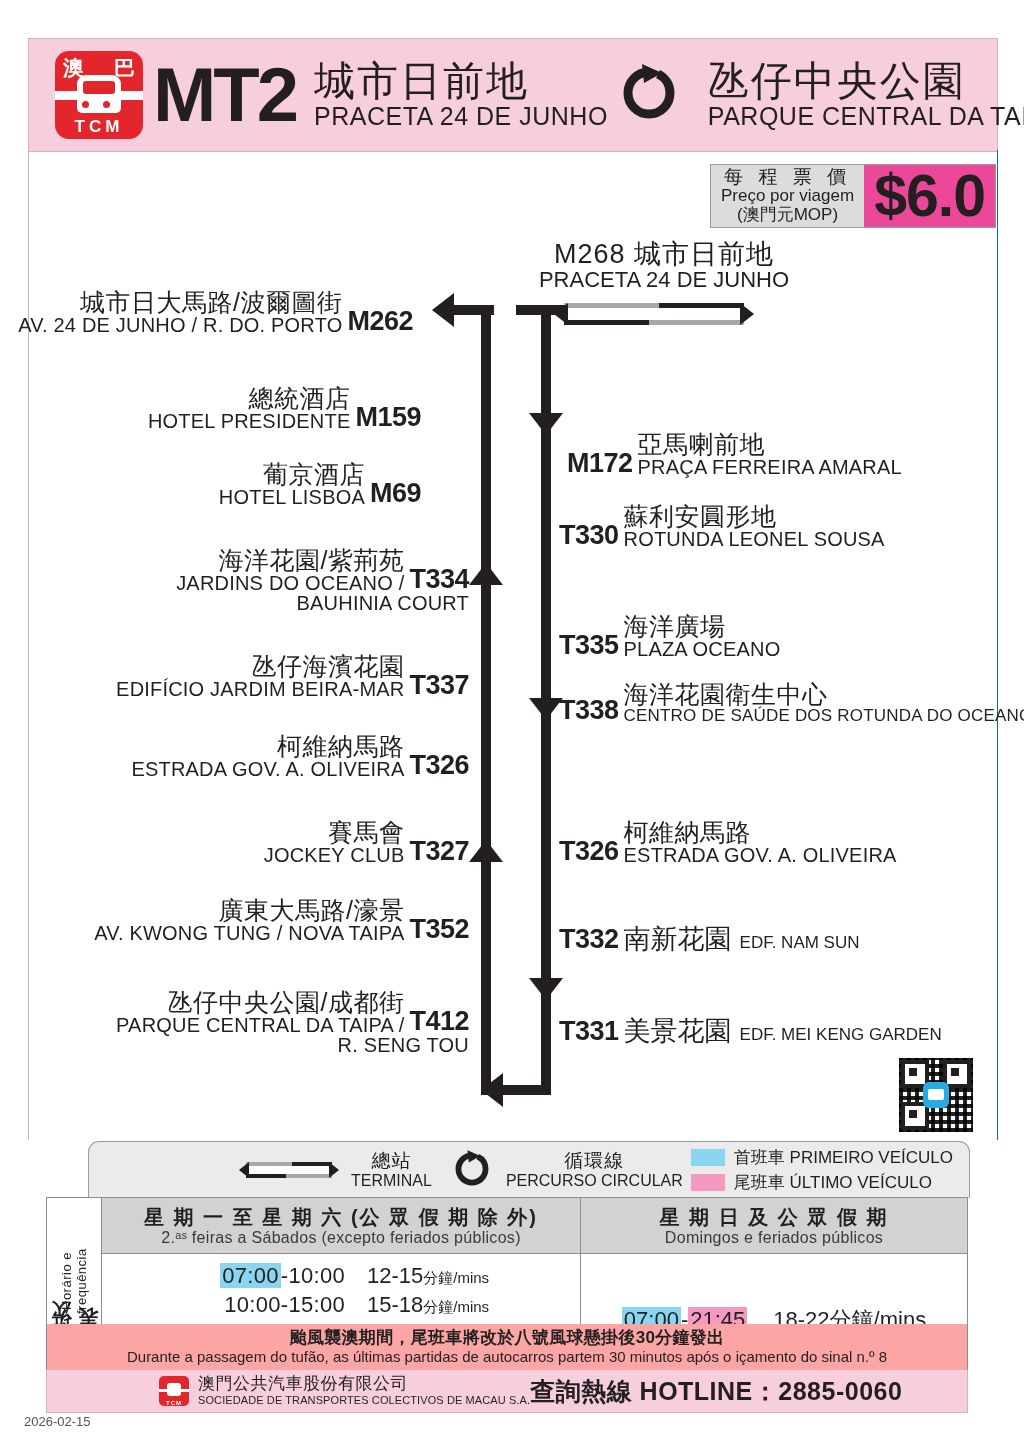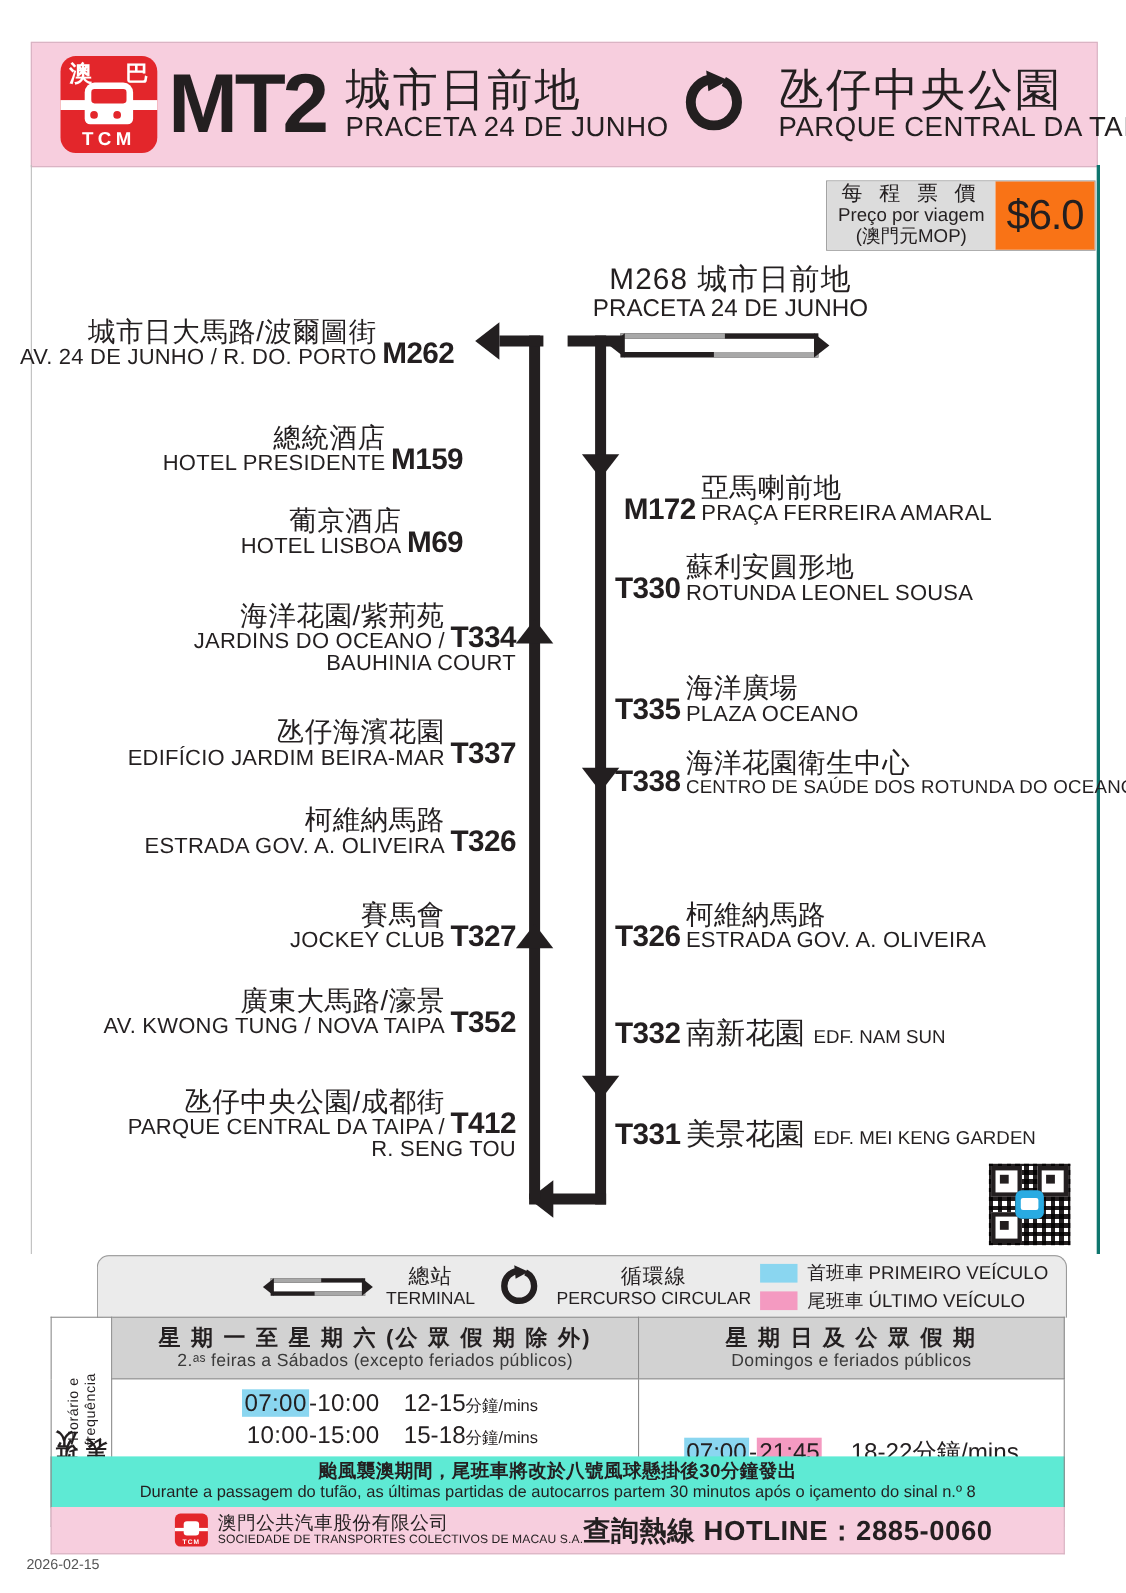--- a/index.html
+++ b/index.html
@@ -48,26 +48,26 @@
   }
 
   
   .fare{position:absolute;right:28px;top:164px;display:flex;align-items:stretch;
     border:1px solid #9a9a9a;height:62px;}
   .fare-lab{background:#dcdcdc;padding:2px 10px 3px 10px;text-align:center;
      display:flex;flex-direction:column;justify-content:center;line-height:1.08;}
   .fare-lab .a{font-size:19px;letter-spacing:5px;}
   .fare-lab .b{font-size:17px;}
   .fare-lab .c{font-size:17px;}
-  .fare-val{background:#f97316;font-size:38px;font-weight:normal;padding:0 10px;
+  .fare-val{background:#ec4899;font-size:59px;font-weight:bold;padding:0 10px;
      display:flex;align-items:center;letter-spacing:-1px;}
 
   
   .map{position:absolute;left:28px;top:150px;width:968px;height:990px;
-       border-left:1px solid #bdbdbd;border-right:3px solid #0f766e;}
+       border-left:1px solid #bdbdbd;border-right:1px solid #0f766e;}
 
   
   .line{position:absolute;background:#231f20;}
   .vline{width:10px;}
   .hline{height:10px;}
 
   .arrow{position:absolute;width:0;height:0;}
   .arr-down{border-left:17px solid transparent;border-right:17px solid transparent;
             border-top:22px solid #231f20;}
   .arr-up{border-left:17px solid transparent;border-right:17px solid transparent;
@@ -165,35 +165,35 @@
   .srange{min-width:175px;text-align:right;letter-spacing:0.3px;}
   .sfreq{min-width:145px;text-align:left;padding-left:22px;}
   .sfreq .mins{font-size:15px;}
   .hi-first{background:#8ad6f0;padding:0 2px;}
   .hi-last{background:#f49ac1;padding:0 2px;}
   .sun-cell{text-align:center;}
   .sun-row{display:flex;justify-content:center;align-items:baseline;font-size:22px;}
 
   
   .typhoon{position:absolute;left:46px;top:1324px;width:920px;height:46px;
-    background:#5eead4;border:1px solid #8c8c8c;border-top:none;
+    background:#fca5a5;border:1px solid #8c8c8c;border-top:none;
     display:flex;flex-direction:column;align-items:center;justify-content:center;line-height:1.2;}
   .typhoon .cn{font-size:17px;font-weight:bold;letter-spacing:0.3px;}
   .typhoon .pt{font-size:15px;}
 
   
   .footer{position:absolute;left:46px;top:1370px;width:920px;height:42px;
      background:#f7cede;border:1px solid #d6b2c1;border-top:none;
      display:flex;align-items:center;}
   .f-logo{width:30px;height:30px;background:#e3262b;border-radius:5px;margin-left:112px;position:relative;flex:none;}
   .f-logo .band{position:absolute;left:0;top:13px;width:30px;height:3px;background:#fff;}
   .f-logo .bus{position:absolute;left:8px;top:7px;width:14px;height:13px;background:#fff;border-radius:3px;}
   .f-logo .tcm{position:absolute;left:0;bottom:0;width:30px;text-align:center;color:#fff;font-size:6px;font-weight:bold;letter-spacing:1px;}
   .f-name{margin-left:9px;line-height:1.15;}
-  .f-name .cn{font-size:17px;letter-spacing:0.5px;}
+  .f-name .cn{font-size:17px;letter-spacing:0.5px;font-family:Liberation Mono, monospace;}
   .f-name .pt{font-size:11px;letter-spacing:0.1px;}
   .f-hot{font-size:25px;font-weight:bold;letter-spacing:0.5px;}
 
   .datestamp{position:absolute;left:24px;top:1414px;font-size:13px;color:#555;}
 </style>
 </head>
 <body>
 
 <div class="sheet">
 

